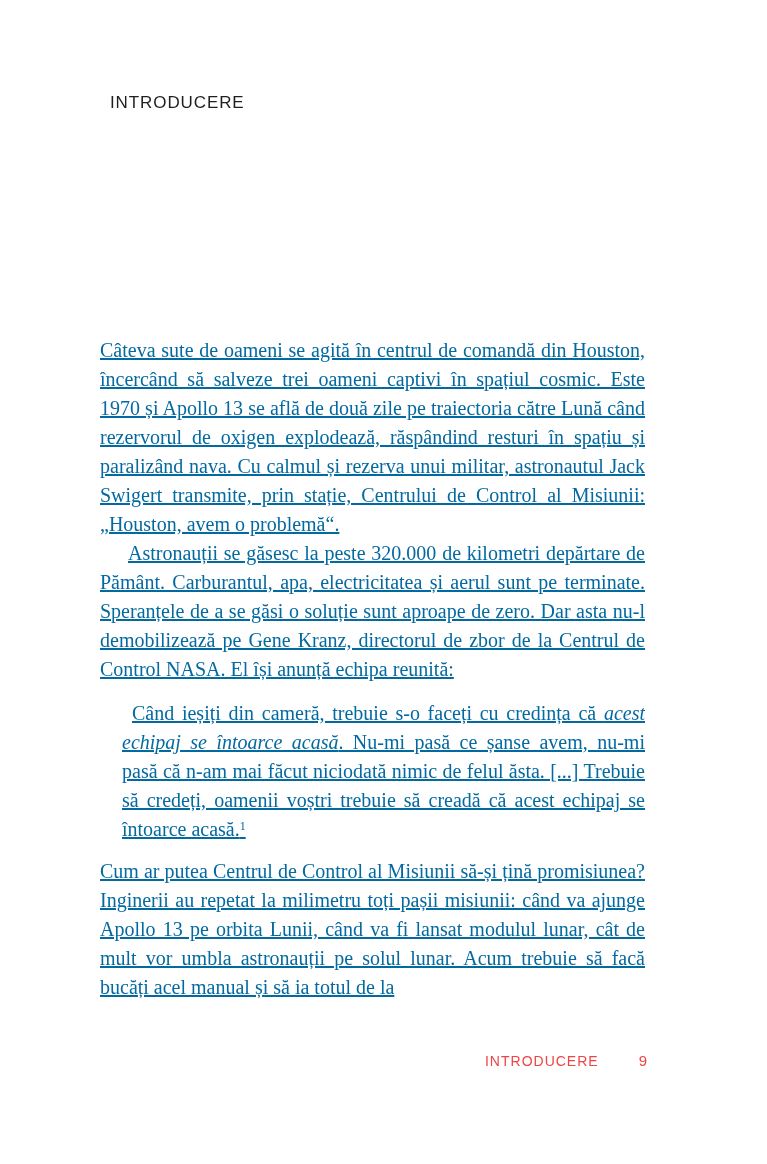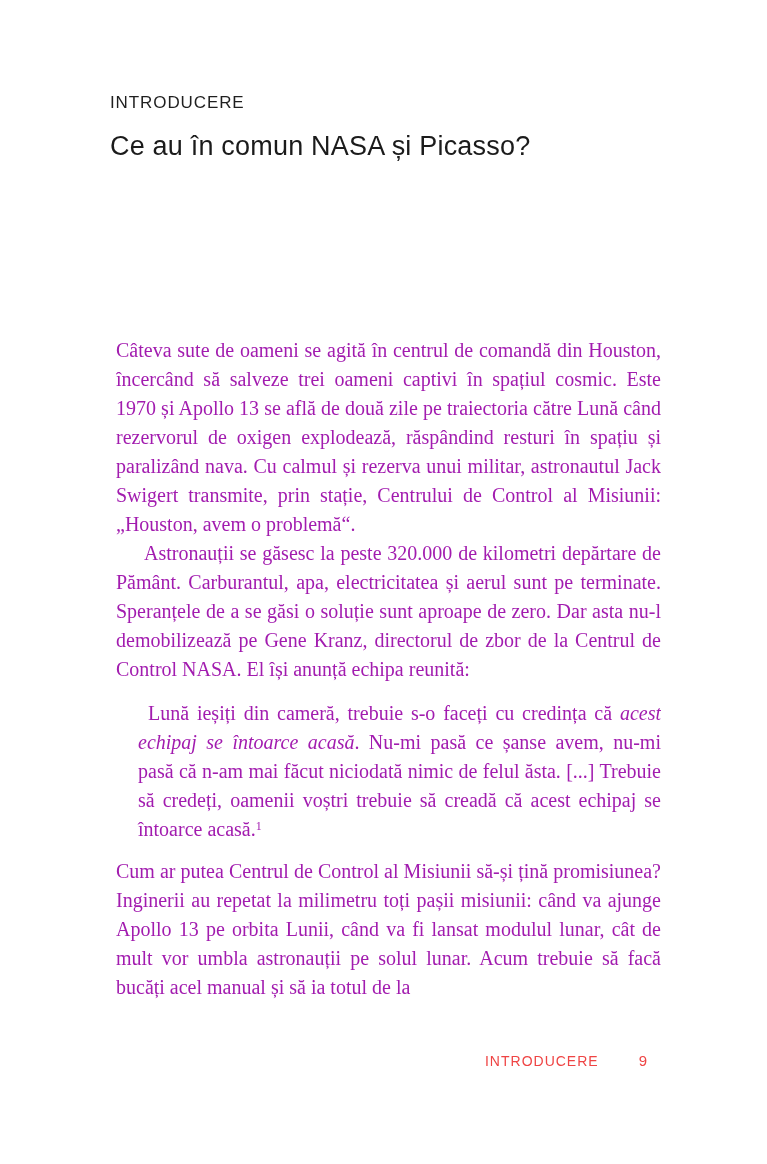--- a/index.html
+++ b/index.html
@@ -35,31 +35,32 @@
     font-size: 27px;
     line-height: 32px;
     letter-spacing: 0.2px;
     color: #1b1b1b;
     font-weight: 400;
   }
   
   .body-text {
     position: absolute;
     top: 336px;
-    left: 116px;
+    left: 100px;
     width: 545px;
     height: 706px;
     overflow: hidden;
     font-family: "Liberation Serif", "DejaVu Serif", serif;
     font-size: 20px;
     line-height: 29px;
-    color: #a21caf;
+    color: #0369a1;
     text-align: justify;
     font-variant-numeric: oldstyle-nums;
     font-feature-settings: "onum" 1;
+    text-decoration: underline;
   }
   .para {
     margin: 0;
     text-indent: 0;
   }
   .para.indented {
     text-indent: 28px;
   }
   blockquote.quote {
     margin: 15px 0 13px 22px;
@@ -94,28 +95,27 @@
     font-size: 15px;
   }
 </style>
 </head>
 <body>
 
 <div class="page">
 
   <header class="heading-block">
     <div class="kicker">INTRODUCERE</div>
-    <h1 class="chapter-title">Ce au în comun NASA și Picasso?</h1>
   </header>
 
   <main class="body-text">
     <p class="para">Câteva sute de oameni se agită în centrul de comandă din Houston, încercând să salveze trei oameni captivi în spațiul cosmic. Este 1970 și Apollo 13 se află de două zile pe traiectoria către Lună când rezervorul de oxigen explodează, răspândind resturi în spațiu și paralizând nava. Cu calmul și rezerva unui militar, astronautul Jack Swigert transmite, prin stație, Centrului de Control al Misiunii: „Houston, avem o problemă“.</p>
     <p class="para indented">Astronauții se găsesc la peste 320.000 de kilometri depărtare de Pământ. Carburantul, apa, electricitatea și aerul sunt pe terminate. Speranțele de a se găsi o soluție sunt aproape de zero. Dar asta nu-l demobilizează pe Gene Kranz, directorul de zbor de la Centrul de Control NASA. El își anunță echipa reunită:</p>
 
-    <blockquote class="quote"><span>Lună ieșiți din cameră, trebuie s-o faceți cu credința că </span><em>acest echipaj se întoarce acasă</em><span>. Nu-mi pasă ce șanse avem, nu-mi pasă că n-am mai făcut niciodată nimic de felul ăsta. [...] Trebuie să credeți, oamenii voștri trebuie să creadă că acest echipaj se întoarce acasă.</span><sup class="fn">1</sup></blockquote>
+    <blockquote class="quote"><span>Când ieșiți din cameră, trebuie s-o faceți cu credința că </span><em>acest echipaj se întoarce acasă</em><span>. Nu-mi pasă ce șanse avem, nu-mi pasă că n-am mai făcut niciodată nimic de felul ăsta. [...] Trebuie să credeți, oamenii voștri trebuie să creadă că acest echipaj se întoarce acasă.</span><sup class="fn">1</sup></blockquote>
 
     <p class="para">Cum ar putea Centrul de Control al Misiunii să-și țină promisiunea? Inginerii au repetat la milimetru toți pașii misiunii: când va ajunge Apollo 13 pe orbita Lunii, când va fi lansat modulul lunar, cât de mult vor umbla astronauții pe solul lunar. Acum trebuie să facă bucăți acel manual și să ia totul de la</p>
   </main>
 
   <footer class="running-footer">
     <span class="footer-label">INTRODUCERE</span><span class="page-num">9</span>
   </footer>
 
 </div>
 

